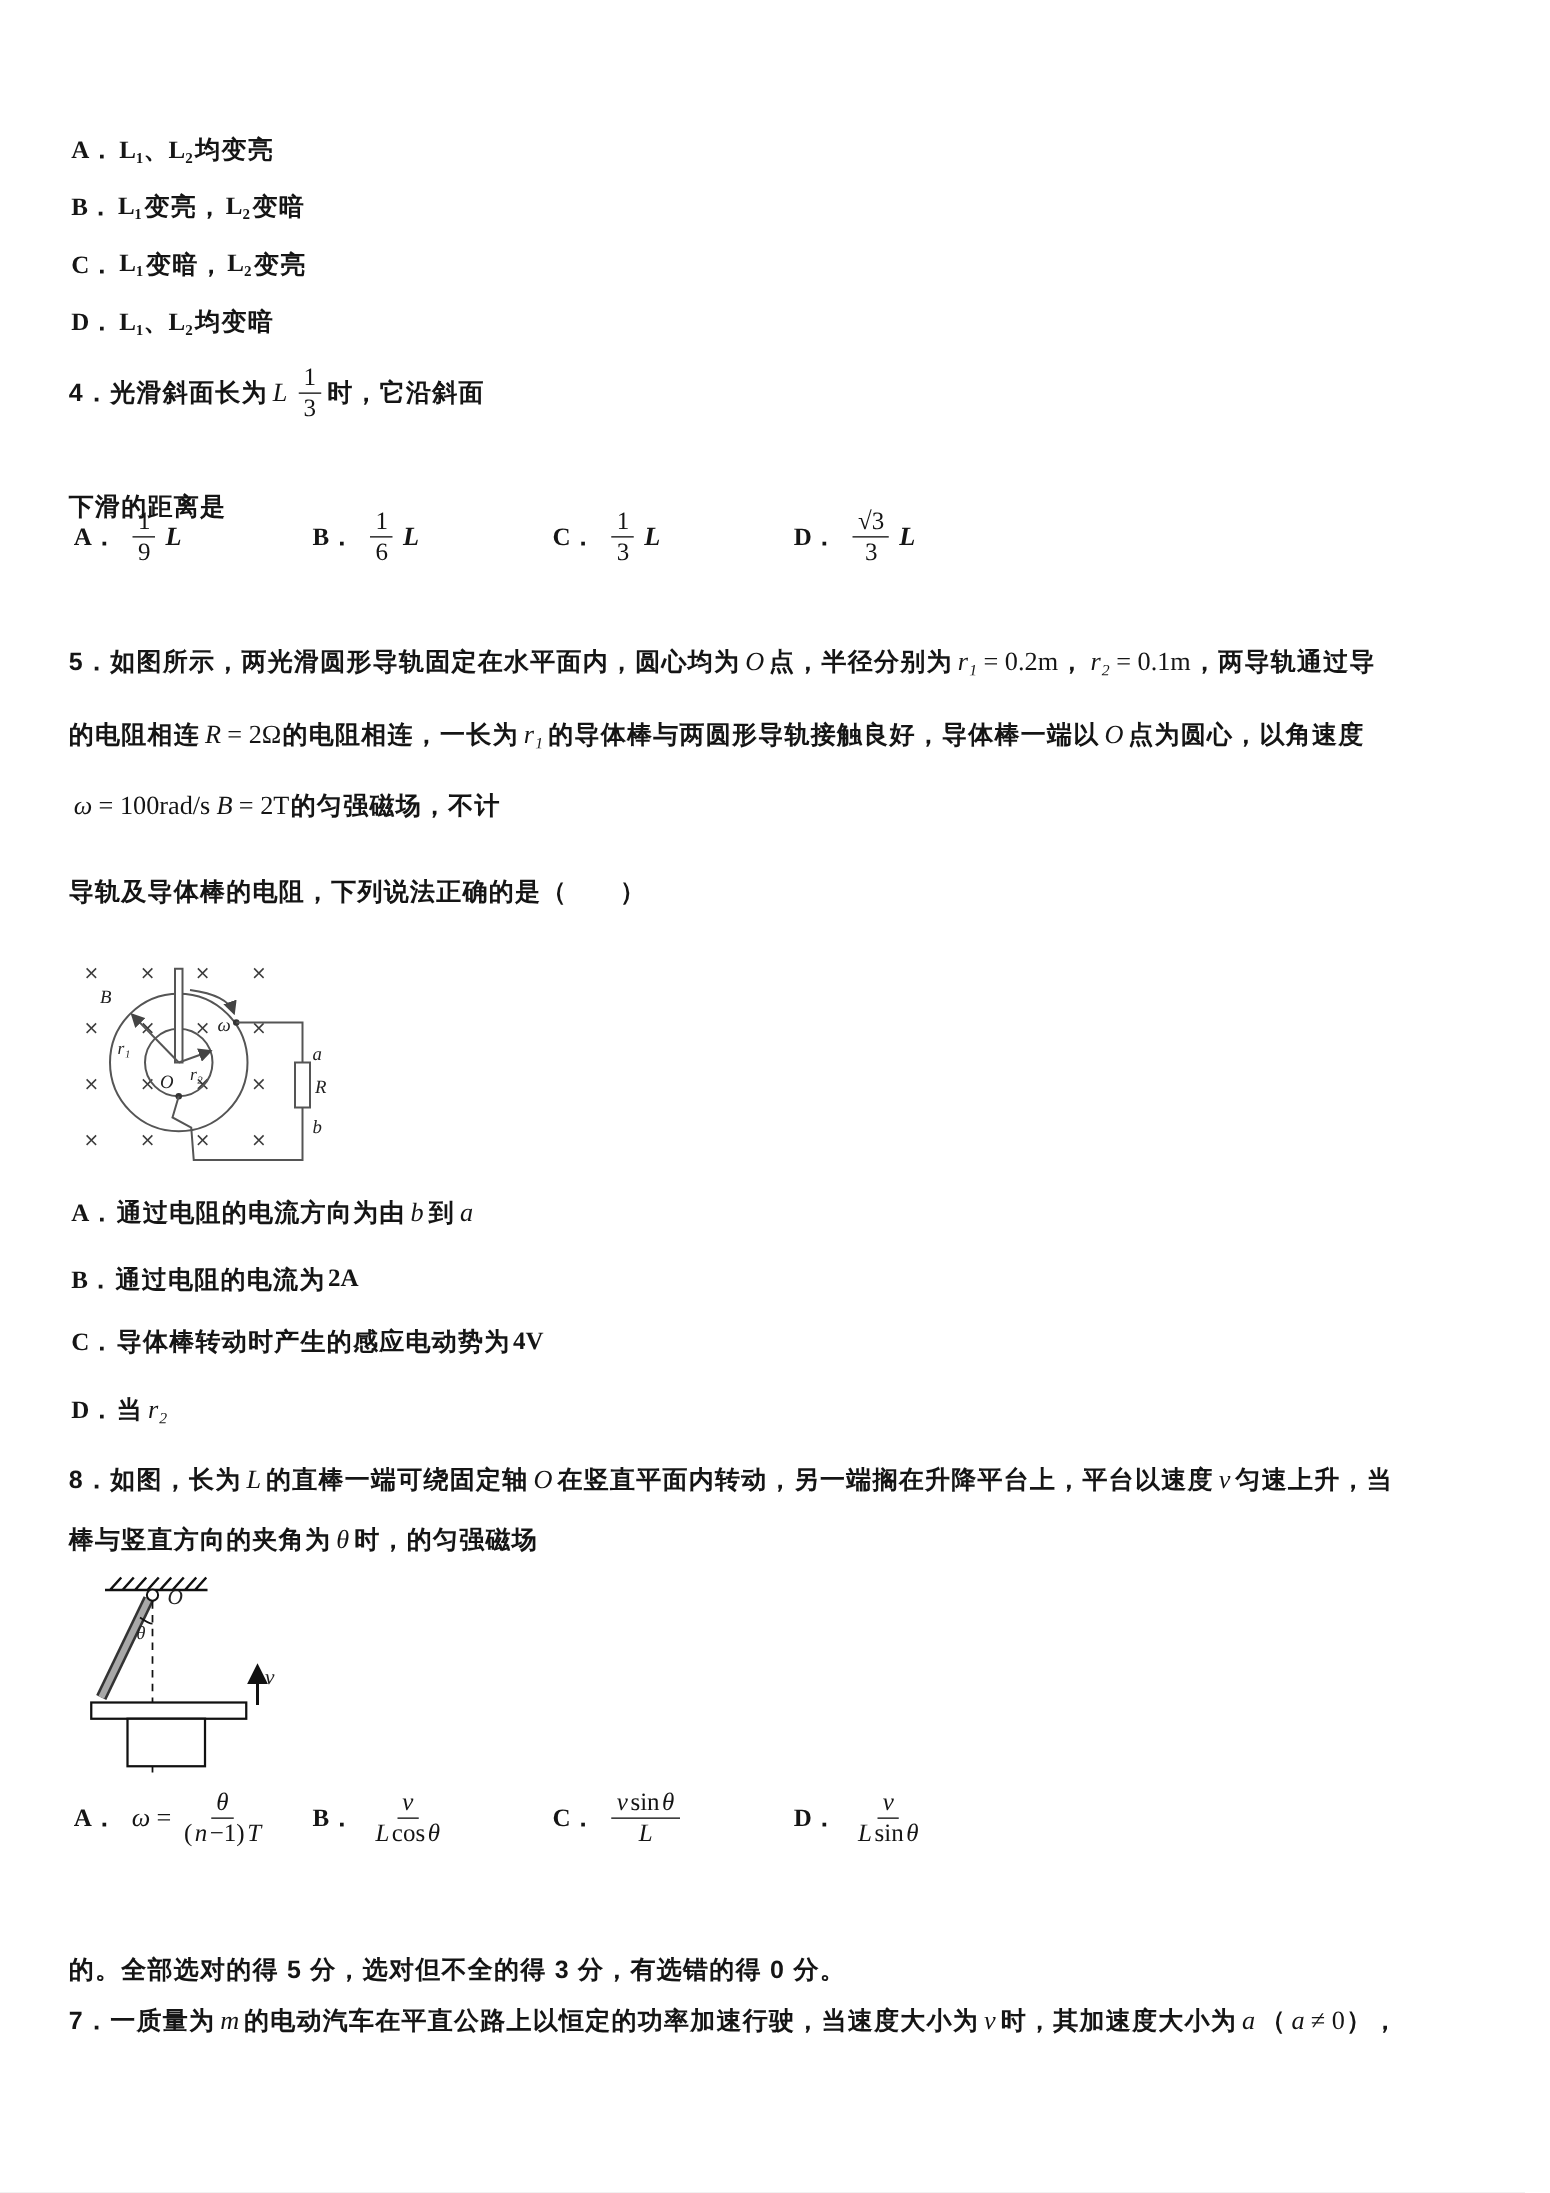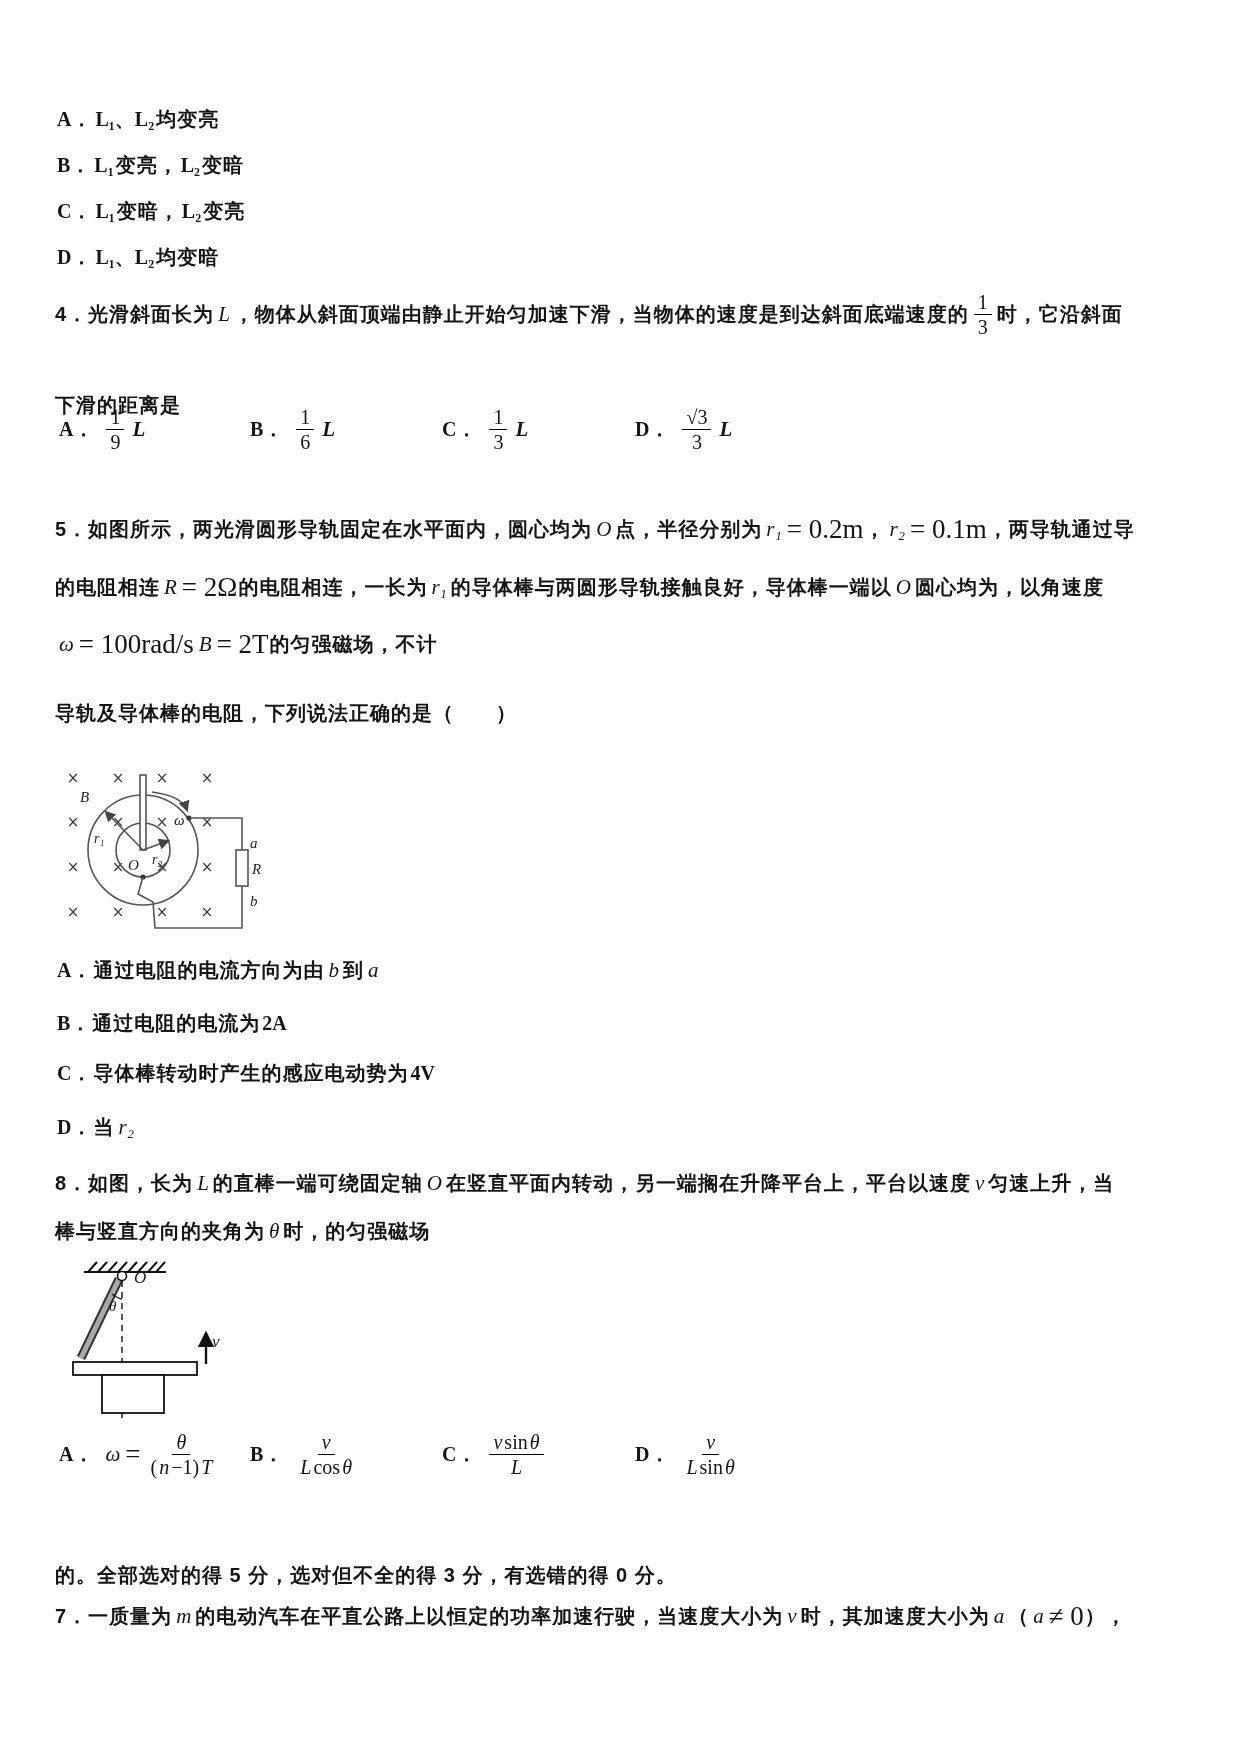--- a/index.html
+++ b/index.html
@@ -4,21 +4,21 @@
 <style>
   html,body{margin:0;padding:0;background:#e8e8e8;}
   .page{position:relative;width:1240px;height:1754px;margin:0 auto;background:#ffffff;overflow:hidden;color:#151515;}
   .line{position:absolute;left:55px;display:flex;align-items:center;height:30px;font-size:20px;white-space:nowrap;}
   .opt-row{position:absolute;left:0;width:1240px;}
   .opt{position:absolute;top:0;height:100%;display:flex;align-items:center;font-size:20px;white-space:nowrap;}
   .seg-t{font-family:"Liberation Sans",sans-serif;font-weight:700;letter-spacing:1px;}
   .seg-b{font-family:"Liberation Serif",serif;font-weight:700;margin:0 2px;}
   .seg-bi{font-family:"Liberation Serif",serif;font-weight:700;font-style:italic;margin:0 3px;font-size:21px;}
   .seg-m{font-family:"Liberation Serif",serif;font-style:italic;margin:0 4px;font-size:21px;}
-  .seg-u{font-family:"Liberation Serif",serif;margin:0 1px;font-size:27px;}
+  .seg-u{font-family:"Liberation Serif",serif;margin:0 1px;font-size:21px;}
   .frac{display:inline-flex;flex-direction:column;align-items:center;vertical-align:middle;margin:0 5px;font-size:20px;font-family:"Liberation Serif",serif;}
   .frac .num,.frac .den{display:block;line-height:1.2;padding:0 3px;text-align:center;}
   .frac .num{border-bottom:1.4px solid #000;}
   .frac .seg-m,.frac .seg-u{margin:0 1px;font-size:20px;}
   .opt .seg-b:first-child{margin-right:8px;}
   svg{position:absolute;}
   .dlabel{font-family:"Liberation Serif",serif;font-style:italic;font-size:15px;fill:#222;}
   .dlabel-sub{font-family:"Liberation Serif",serif;font-style:italic;font-size:14px;fill:#222;}
   .cross{font-family:"DejaVu Sans",sans-serif;font-size:15px;fill:#3c3c3c;text-anchor:middle;}
   .wire{stroke:#555;stroke-width:1.6;fill:none;}
@@ -51,21 +51,20 @@
     </div>
   <div class="line" style="top:242px">
       <span class="seg-b">D．</span>
       <span class="seg-b">L₁、L₂</span>
       <span class="seg-t">均变暗</span>
     </div>
 
   <div class="line" style="top:283px;height:62px">
       <span class="seg-t">4．光滑斜面长为</span>
       <span class="seg-m">L</span>
-      <span class="seg-t">，物体从斜面顶端由静止开始匀加速下滑，当物体的速度是到达斜面底端速度的</span>
       <span class="frac">
         <span class="num"><span class="seg-u">1</span></span>
         <span class="den"><span class="seg-u">3</span></span>
       </span>
       <span class="seg-t">时，它沿斜面</span>
     </div>
   <div class="line" style="top:390px">
       <span class="seg-t">下滑的距离是</span>
     </div>
   <div class="opt-row" style="top:396px;height:66px">
@@ -115,21 +114,21 @@
       <span class="seg-t">，两导轨通过导</span>
     </div>
   <div class="line" style="top:572px">
       <span class="seg-t">的电阻相连</span>
       <span class="seg-m">R</span>
       <span class="seg-u">= 2Ω</span>
       <span class="seg-t">的电阻相连，一长为</span>
       <span class="seg-m">r₁</span>
       <span class="seg-t">的导体棒与两圆形导轨接触良好，导体棒一端以</span>
       <span class="seg-m">O</span>
-      <span class="seg-t">圆心均为，以角速度</span>
+      <span class="seg-t">点为圆心，以角速度</span>
     </div>
   <div class="line" style="top:629px">
       <span class="seg-m">ω</span>
       <span class="seg-u">= 100rad/s</span>
       <span class="seg-m">B</span>
       <span class="seg-u">= 2T</span>
       <span class="seg-t">的匀强磁场，不计</span>
     </div>
   <div class="line" style="top:698px">
       <span class="seg-t">导轨及导体棒的电阻，下列说法正确的是（　　）</span>

